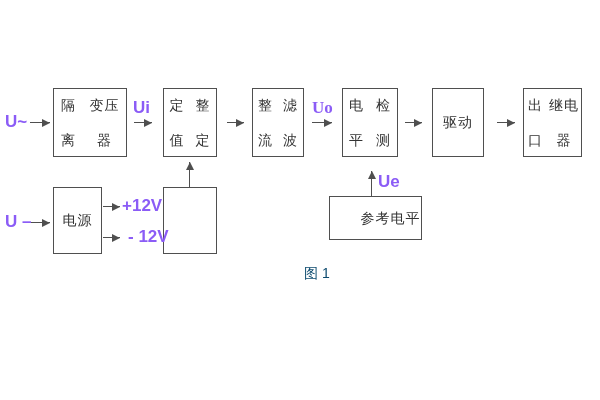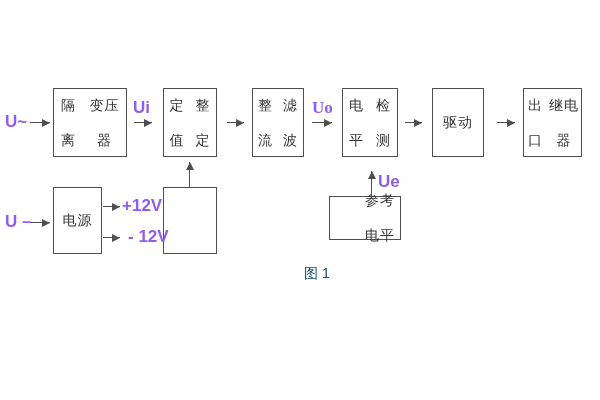--- a/index.html
+++ b/index.html
@@ -18,21 +18,21 @@
   
   #b-isolation{left:53px;top:88px;width:74px;height:69px;}
   #b-setting{left:163px;top:88px;width:54px;height:69px;}
   #b-rectify{left:252px;top:88px;width:52px;height:69px;}
   #b-level{left:342px;top:88px;width:56px;height:69px;}
   #b-drive{left:432px;top:88px;width:52px;height:69px;}
   #b-relay{left:523px;top:88px;width:59px;height:69px;}
   
   #b-power{left:53px;top:187px;width:49px;height:67px;}
   #b-rate{left:163px;top:187px;width:54px;height:67px;}
-  #b-reference{left:329px;top:196px;width:72px;height:44px;font-size:14px;padding-left:30px;}
+  #b-reference{left:329px;top:196px;width:93px;height:44px;font-size:14px;padding-left:30px;}
   
   .harrow{position:absolute;height:1px;background:#4f4f4f;}
   .harrow::after{
     content:"";position:absolute;right:0;top:-3.5px;width:0;height:0;
     border:4px solid transparent;border-right:0;border-left:8px solid #4f4f4f;
   }
   #a-ac{left:30px;top:122px;width:20px;}
   #a-ui{left:134px;top:122px;width:18px;}
   #a-set-rect{left:227px;top:122px;width:17px;}
   #a-uo{left:312px;top:122px;width:20px;}

